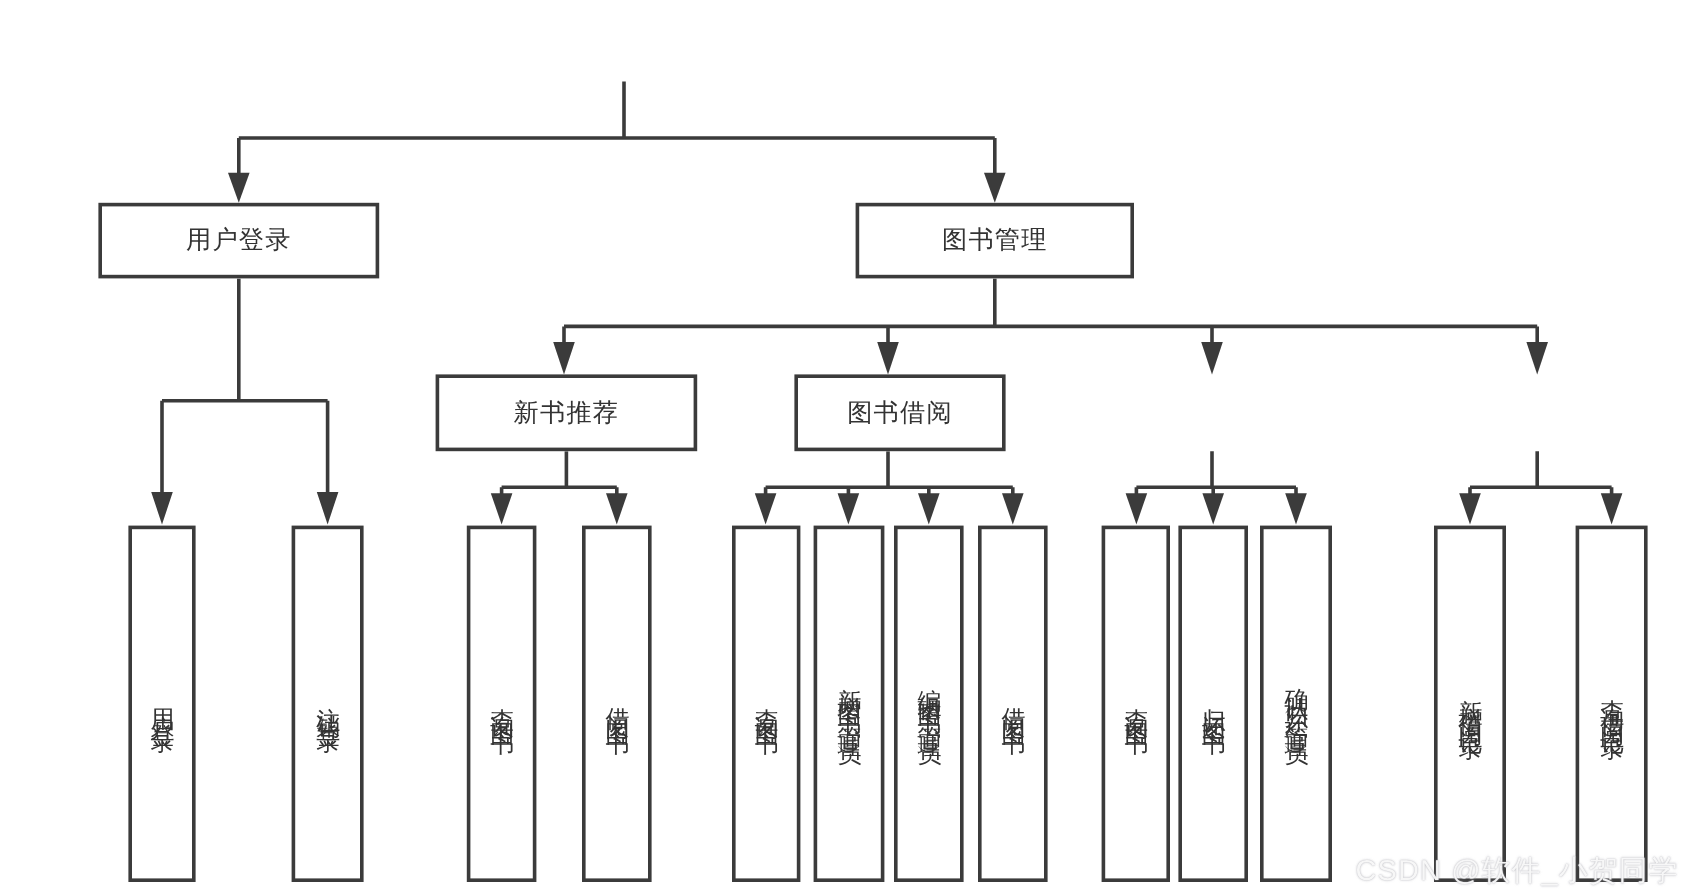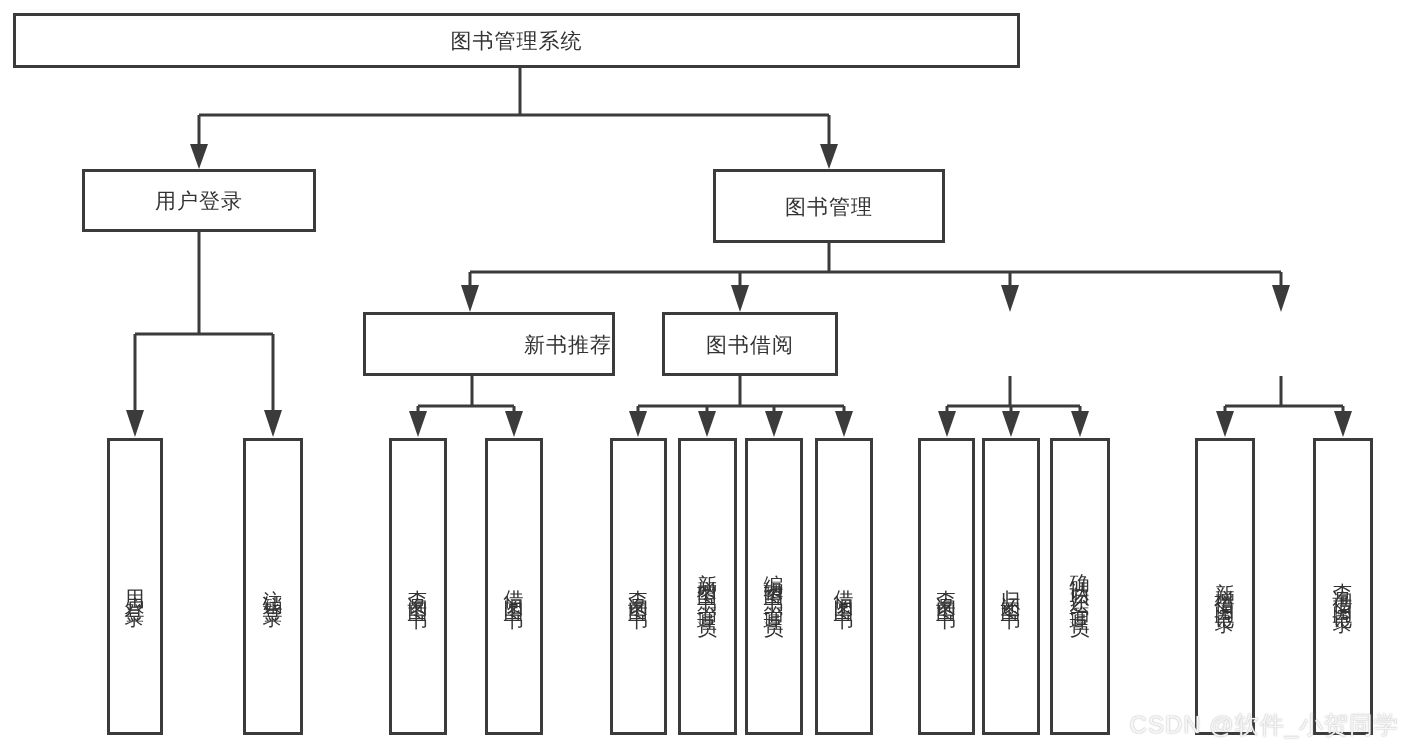--- a/index.html
+++ b/index.html
@@ -39,22 +39,22 @@
   .box.v {
     writing-mode: vertical-rl;
     font-size: 20px;
     letter-spacing: 0.32em;
     line-height: 1;
   }
   .box.v span { display: block; }
   
   #n-root  { left: 13px;  top: 13px;  width: 1007px; height: 55px; }
   #n-ulog  { left: 82px;  top: 169px; width: 234px;  height: 63px; }
-  #n-bmgr  { left: 713px; top: 169px; width: 232px;  height: 74px; }
-  #n-nrec  { left: 363px; top: 312px; width: 252px;  height: 64px; justify-content: flex-end; }
+  #n-bmgr  { left: 713px; top: 169px; width: 232px;  height: 63px; }
+  #n-nrec  { left: 363px; top: 312px; width: 218px;  height: 64px; }
   #n-bbor  { left: 662px; top: 312px; width: 176px;  height: 64px; }
   #n-cbor  { left: 902px; top: 312px; width: 216px;  height: 64px; }
   #n-brec  { left: 1173px;top: 312px; width: 216px;  height: 64px; }
   .leaf { top: 438px; height: 297px; }
   #l-a1 { left: 107px;  width: 56px; }
   #l-a2 { left: 243px;  width: 60px; }
   #l-b1 { left: 389px;  width: 58px; }
   #l-b2 { left: 485px;  width: 58px; }
   #l-c1 { left: 610px;  width: 57px; }
   #l-c2 { left: 678px;  width: 59px; }
@@ -122,23 +122,20 @@
 
       <polygon points="938,411 956,411 947,437"></polygon>
       <polygon points="1002,411 1020,411 1011,437"></polygon>
       <polygon points="1071,411 1089,411 1080,437"></polygon>
 
       <polygon points="1216,411 1234,411 1225,437"></polygon>
       <polygon points="1334,411 1352,411 1343,437"></polygon>
     </g>
   </svg>
 
-  <div class="box h" id="n-root">
-    <span>图书管理系统</span>
-  </div>
 
   <div class="box h" id="n-ulog">
     <span>用户登录</span>
   </div>
   <div class="box h" id="n-bmgr">
     <span>图书管理</span>
   </div>
 
   <div class="box h" id="n-nrec">
     <span>新书推荐</span>

